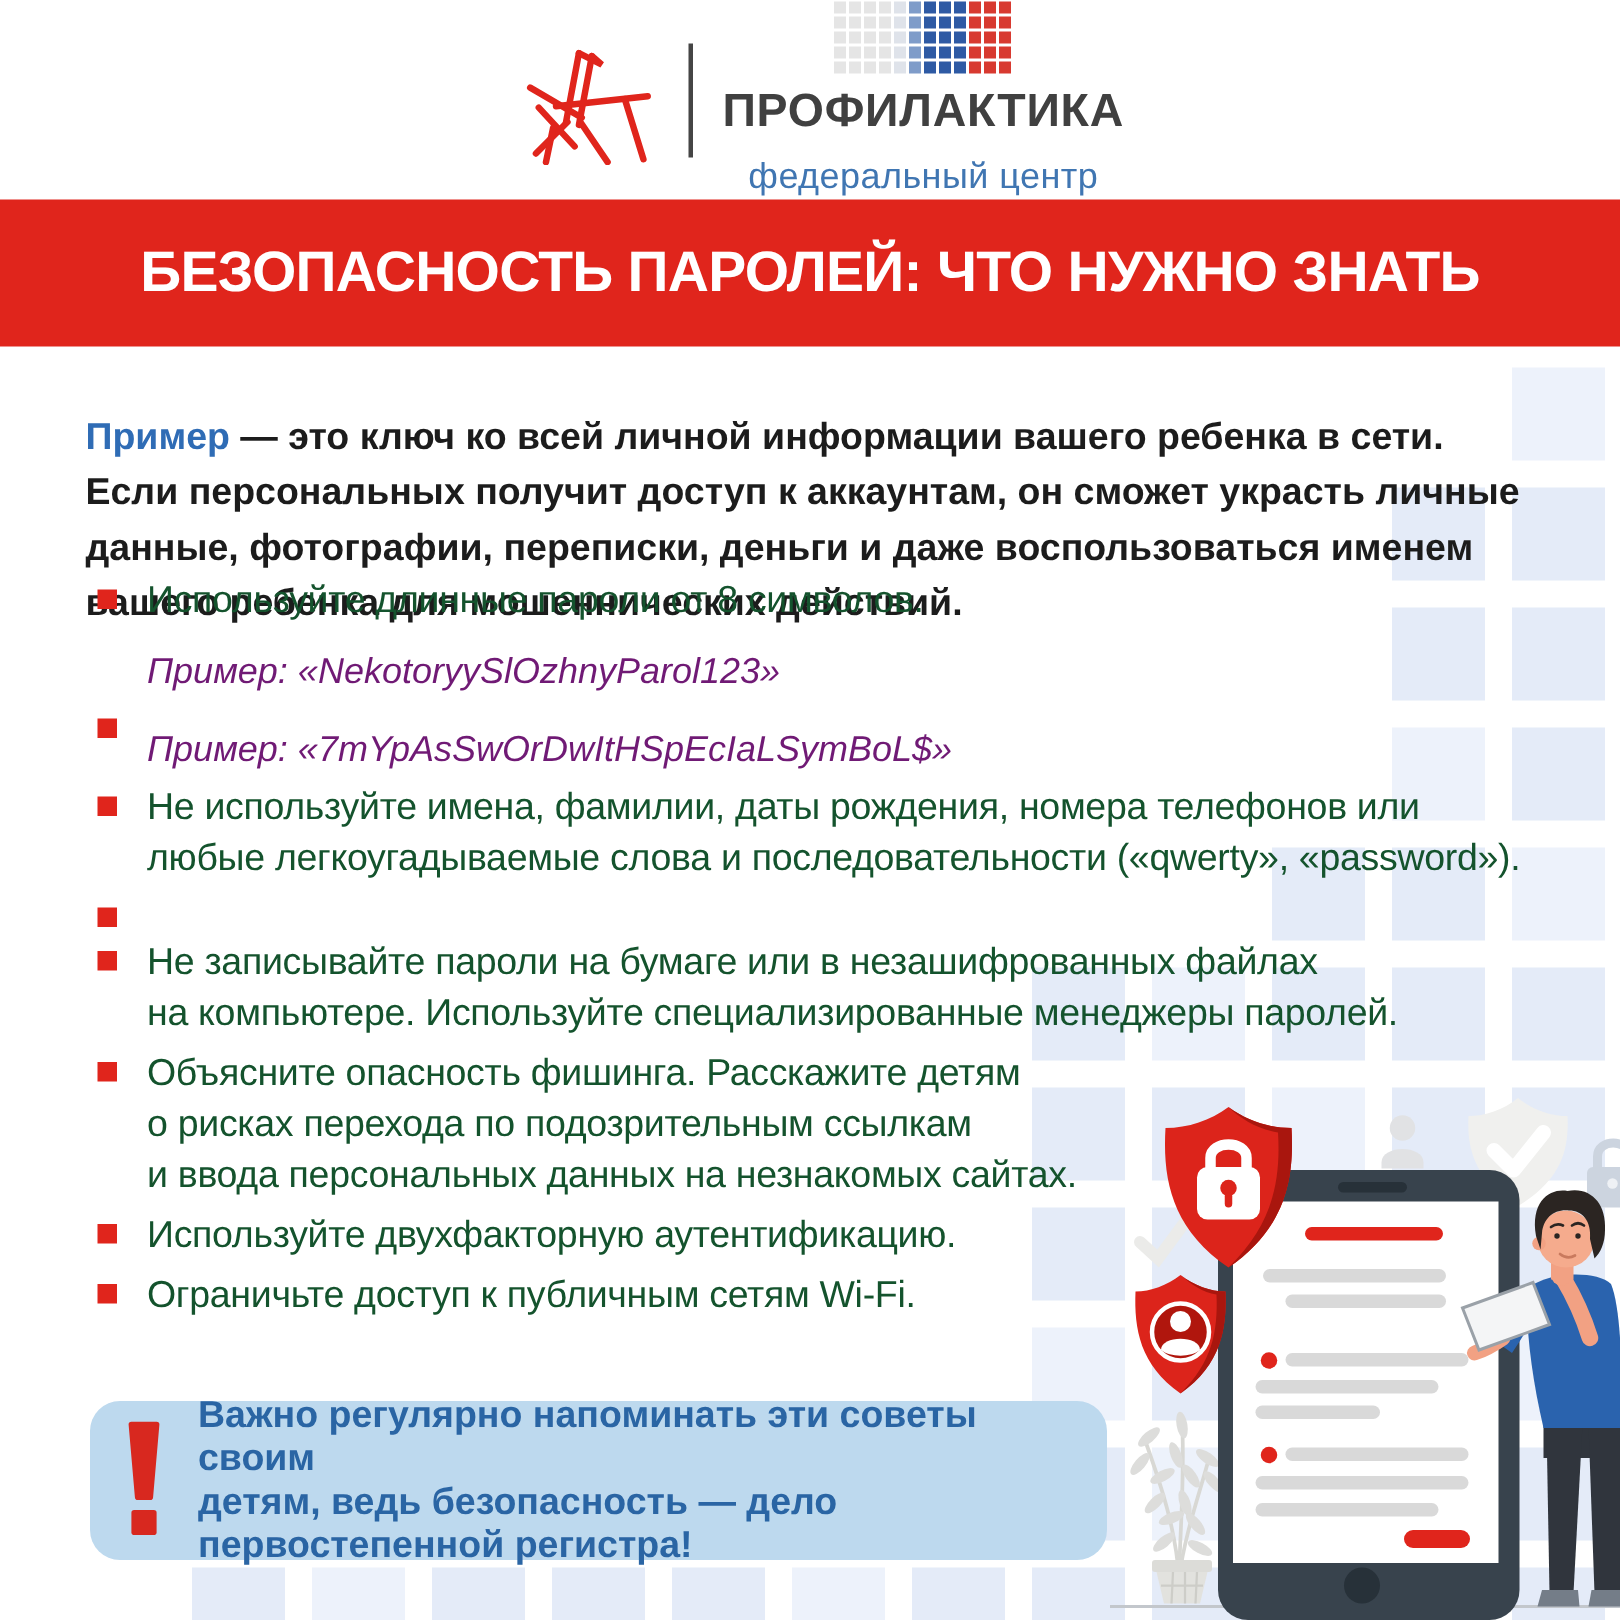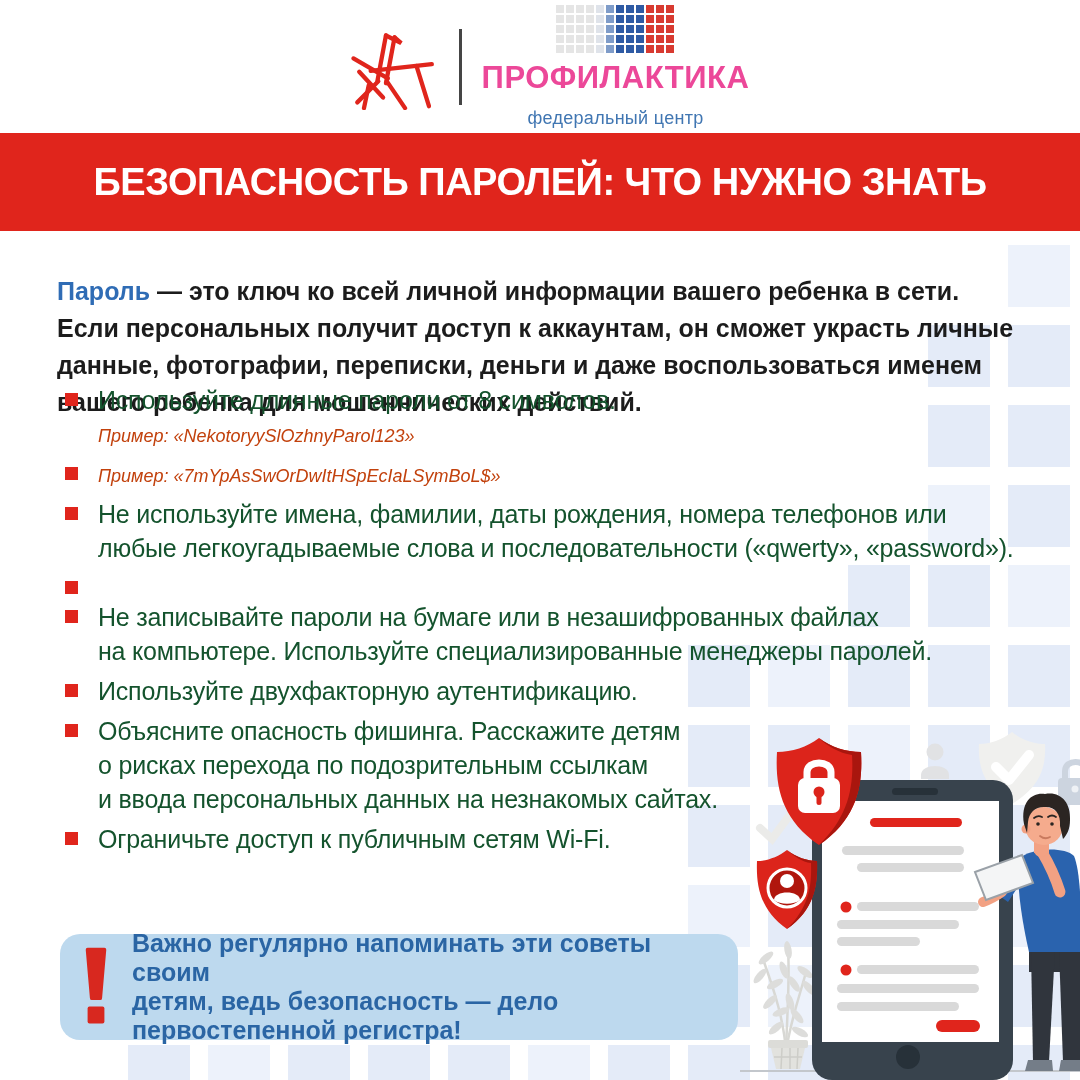--- a/index.html
+++ b/index.html
@@ -8,36 +8,36 @@
   
   .bg-pattern{position:absolute;inset:0;z-index:0;}
   .bg-cell{position:absolute;width:62px;height:62px;background:#e4ebf8;}
   .bg-cell.lt{background:#edf2fb;}
   
   .header{position:absolute;top:0;left:0;width:1080px;height:133px;background:#fff;z-index:3;
           display:flex;align-items:center;justify-content:center;gap:20px;}
   .divider{width:3px;height:76px;background:#454545;}
   .brand{display:flex;flex-direction:column;align-items:center;}
   .pixel-grid{display:grid;grid-template-columns:repeat(12,8px);grid-template-rows:repeat(5,8px);gap:2px;margin-bottom:7px;}
-  .brand-name{font-size:31px;font-weight:bold;color:#ec4899;letter-spacing:.5px;}
-  .brand-sub{font-size:18px;color:#4076b2;margin-top:12px;letter-spacing:.3px;}
+  .brand-name{font-size:31px;font-weight:bold;color:#404040;letter-spacing:.5px;}
+  .brand-sub{font-size:24px;color:#4076b2;margin-top:12px;letter-spacing:.3px;}
   
   .banner{position:absolute;top:133px;left:0;width:1080px;height:98px;background:#e0251c;z-index:3;
           display:flex;align-items:center;justify-content:center;}
   .banner h1{margin:0;font-size:38px;font-weight:bold;color:#ffffff;letter-spacing:-.5px;white-space:nowrap;}
   
   .intro{position:absolute;left:57px;top:248px;width:1000px;z-index:2;
          font-size:25px;line-height:37px;font-weight:bold;color:#1c1c1c;white-space:pre-line;}
   .intro .lead{color:#2f6cb5;}
   
   .tips{position:absolute;left:57px;top:383px;width:960px;z-index:2;list-style:none;margin:0;padding:0;}
   .tip{display:flex;align-items:flex-start;margin-bottom:6px;}
   .tip-bullet{flex:0 0 13px;width:13px;height:13px;background:#e0251c;margin:10px 20px 0 8px;}
   .tip-text{font-size:25px;line-height:34px;color:#14532d;white-space:pre-line;letter-spacing:-.2px;}
-  .tip-example{font-size:18px;line-height:30px;color:#c2410c;font-style:italic;white-space:pre-line;margin-top:4px;}
+  .tip-example{font-size:24px;line-height:30px;color:#701a75;font-style:italic;white-space:pre-line;margin-top:16px;}
   
   .callout{position:absolute;left:60px;top:934px;width:678px;height:106px;background:#bdd9ee;border-radius:20px;
            z-index:2;display:flex;align-items:center;}
   .callout-icon{flex:0 0 72px;display:flex;justify-content:center;}
   .callout-text{font-size:25px;line-height:29px;font-weight:bold;color:#2a65a4;white-space:pre-line;padding-right:20px;}
   
   .illu{position:absolute;left:730px;top:700px;width:350px;height:380px;z-index:2;}
 </style>
 </head>
 <body>
@@ -173,21 +173,21 @@
         </div>
       <div class="brand-name">ПРОФИЛАКТИКА</div>
       <div class="brand-sub">федеральный центр</div>
     </div>
   </div>
 
   <div class="banner">
     <h1>БЕЗОПАСНОСТЬ ПАРОЛЕЙ: ЧТО НУЖНО ЗНАТЬ</h1>
   </div>
 
-  <p class="intro"><span class="lead">Пароль</span><span> — это ключ ко всей личной информации вашего ребенка в сети.
+  <p class="intro"><span class="lead">Пример</span><span> — это ключ ко всей личной информации вашего ребенка в сети.
 Если персональных получит доступ к аккаунтам, он сможет украсть личные
 данные, фотографии, переписки, деньги и даже воспользоваться именем
 вашего ребенка для мошеннических действий.</span></p>
 
   <ul class="tips" id="tips">
       <li class="tip">
         <span class="tip-bullet"></span>
         <div>
           <div class="tip-text">Используйте длинные пароли от 8 символов.</div>
           <div class="tip-example">Пример: «NekotoryySlOzhnyParol123»</div>
@@ -212,29 +212,29 @@
       <li class="tip">
         <span class="tip-bullet"></span>
         <div>
           <div class="tip-text">Не записывайте пароли на бумаге или в незашифрованных файлах
 на компьютере. Используйте специализированные менеджеры паролей.</div>
         </div>
       </li>
       <li class="tip">
         <span class="tip-bullet"></span>
         <div>
-          <div class="tip-text">Используйте двухфакторную аутентификацию.</div>
-        </div>
-      </li>
-      <li class="tip">
-        <span class="tip-bullet"></span>
-        <div>
           <div class="tip-text">Объясните опасность фишинга. Расскажите детям
 о рисках перехода по подозрительным ссылкам
 и ввода персональных данных на незнакомых сайтах.</div>
+        </div>
+      </li>
+      <li class="tip">
+        <span class="tip-bullet"></span>
+        <div>
+          <div class="tip-text">Используйте двухфакторную аутентификацию.</div>
         </div>
       </li>
       <li class="tip">
         <span class="tip-bullet"></span>
         <div>
           <div class="tip-text">Ограничьте доступ к публичным сетям Wi-Fi.</div>
         </div>
       </li>
     </ul>
 

